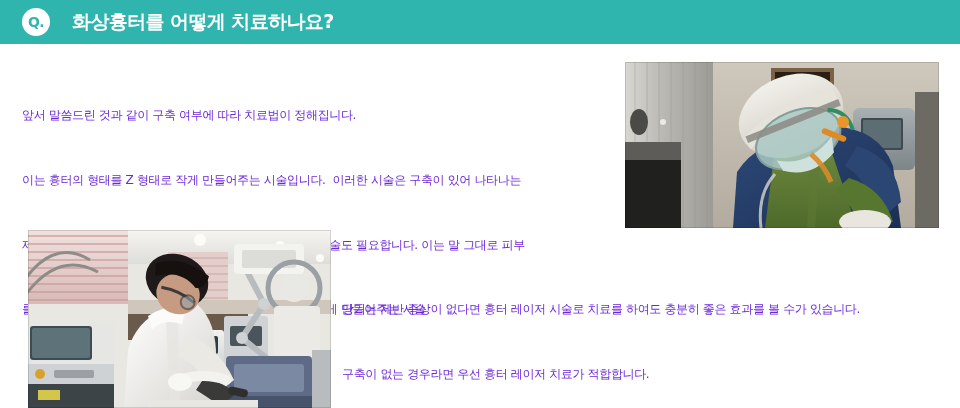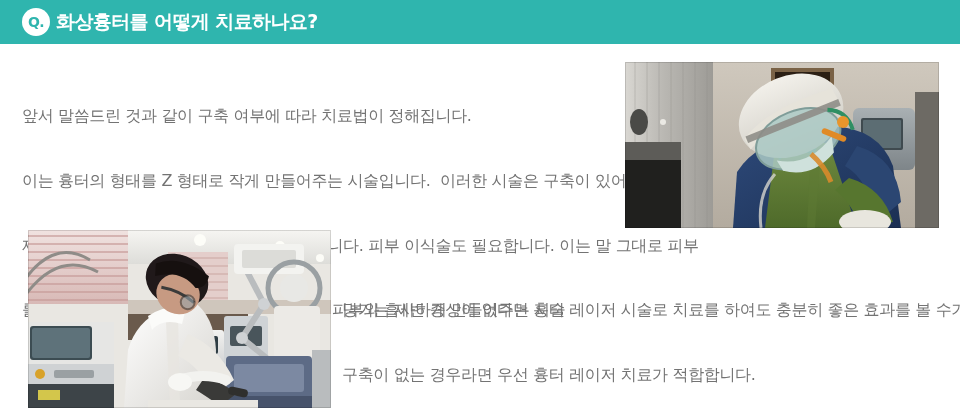--- a/index.html
+++ b/index.html
@@ -27,34 +27,34 @@
     display:flex;align-items:center;justify-content:center;
     flex:none;
     box-shadow:0 0 0 0 rgba(0,0,0,0);
   }
   .q-badge span{
     color:#2fb5ae;font-size:14px;font-weight:bold;line-height:1;
     letter-spacing:-0.5px;
     font-family:"DejaVu Sans","Liberation Sans",sans-serif;
   }
   .qa-title{
-    margin-left:6px;
+    margin-left:22px;
     color:#ffffff;
     font-size:19px;
     font-weight:bold;
     letter-spacing:-0.6px;
     white-space:nowrap;
   }
 
   
   .para{
     position:absolute;
-    font-size:16px;
+    font-size:12px;
     line-height:21.5px;
-    color:#737373;
+    color:#6d28d9;
     letter-spacing:-0.35px;
     white-space:pre;
   }
   .para .ln{display:block;}
 
   #para-intro{left:22px;top:62px;}
   #para-main{left:22px;top:127px;}
   #para-laser{left:342px;top:256px;}
 
   

